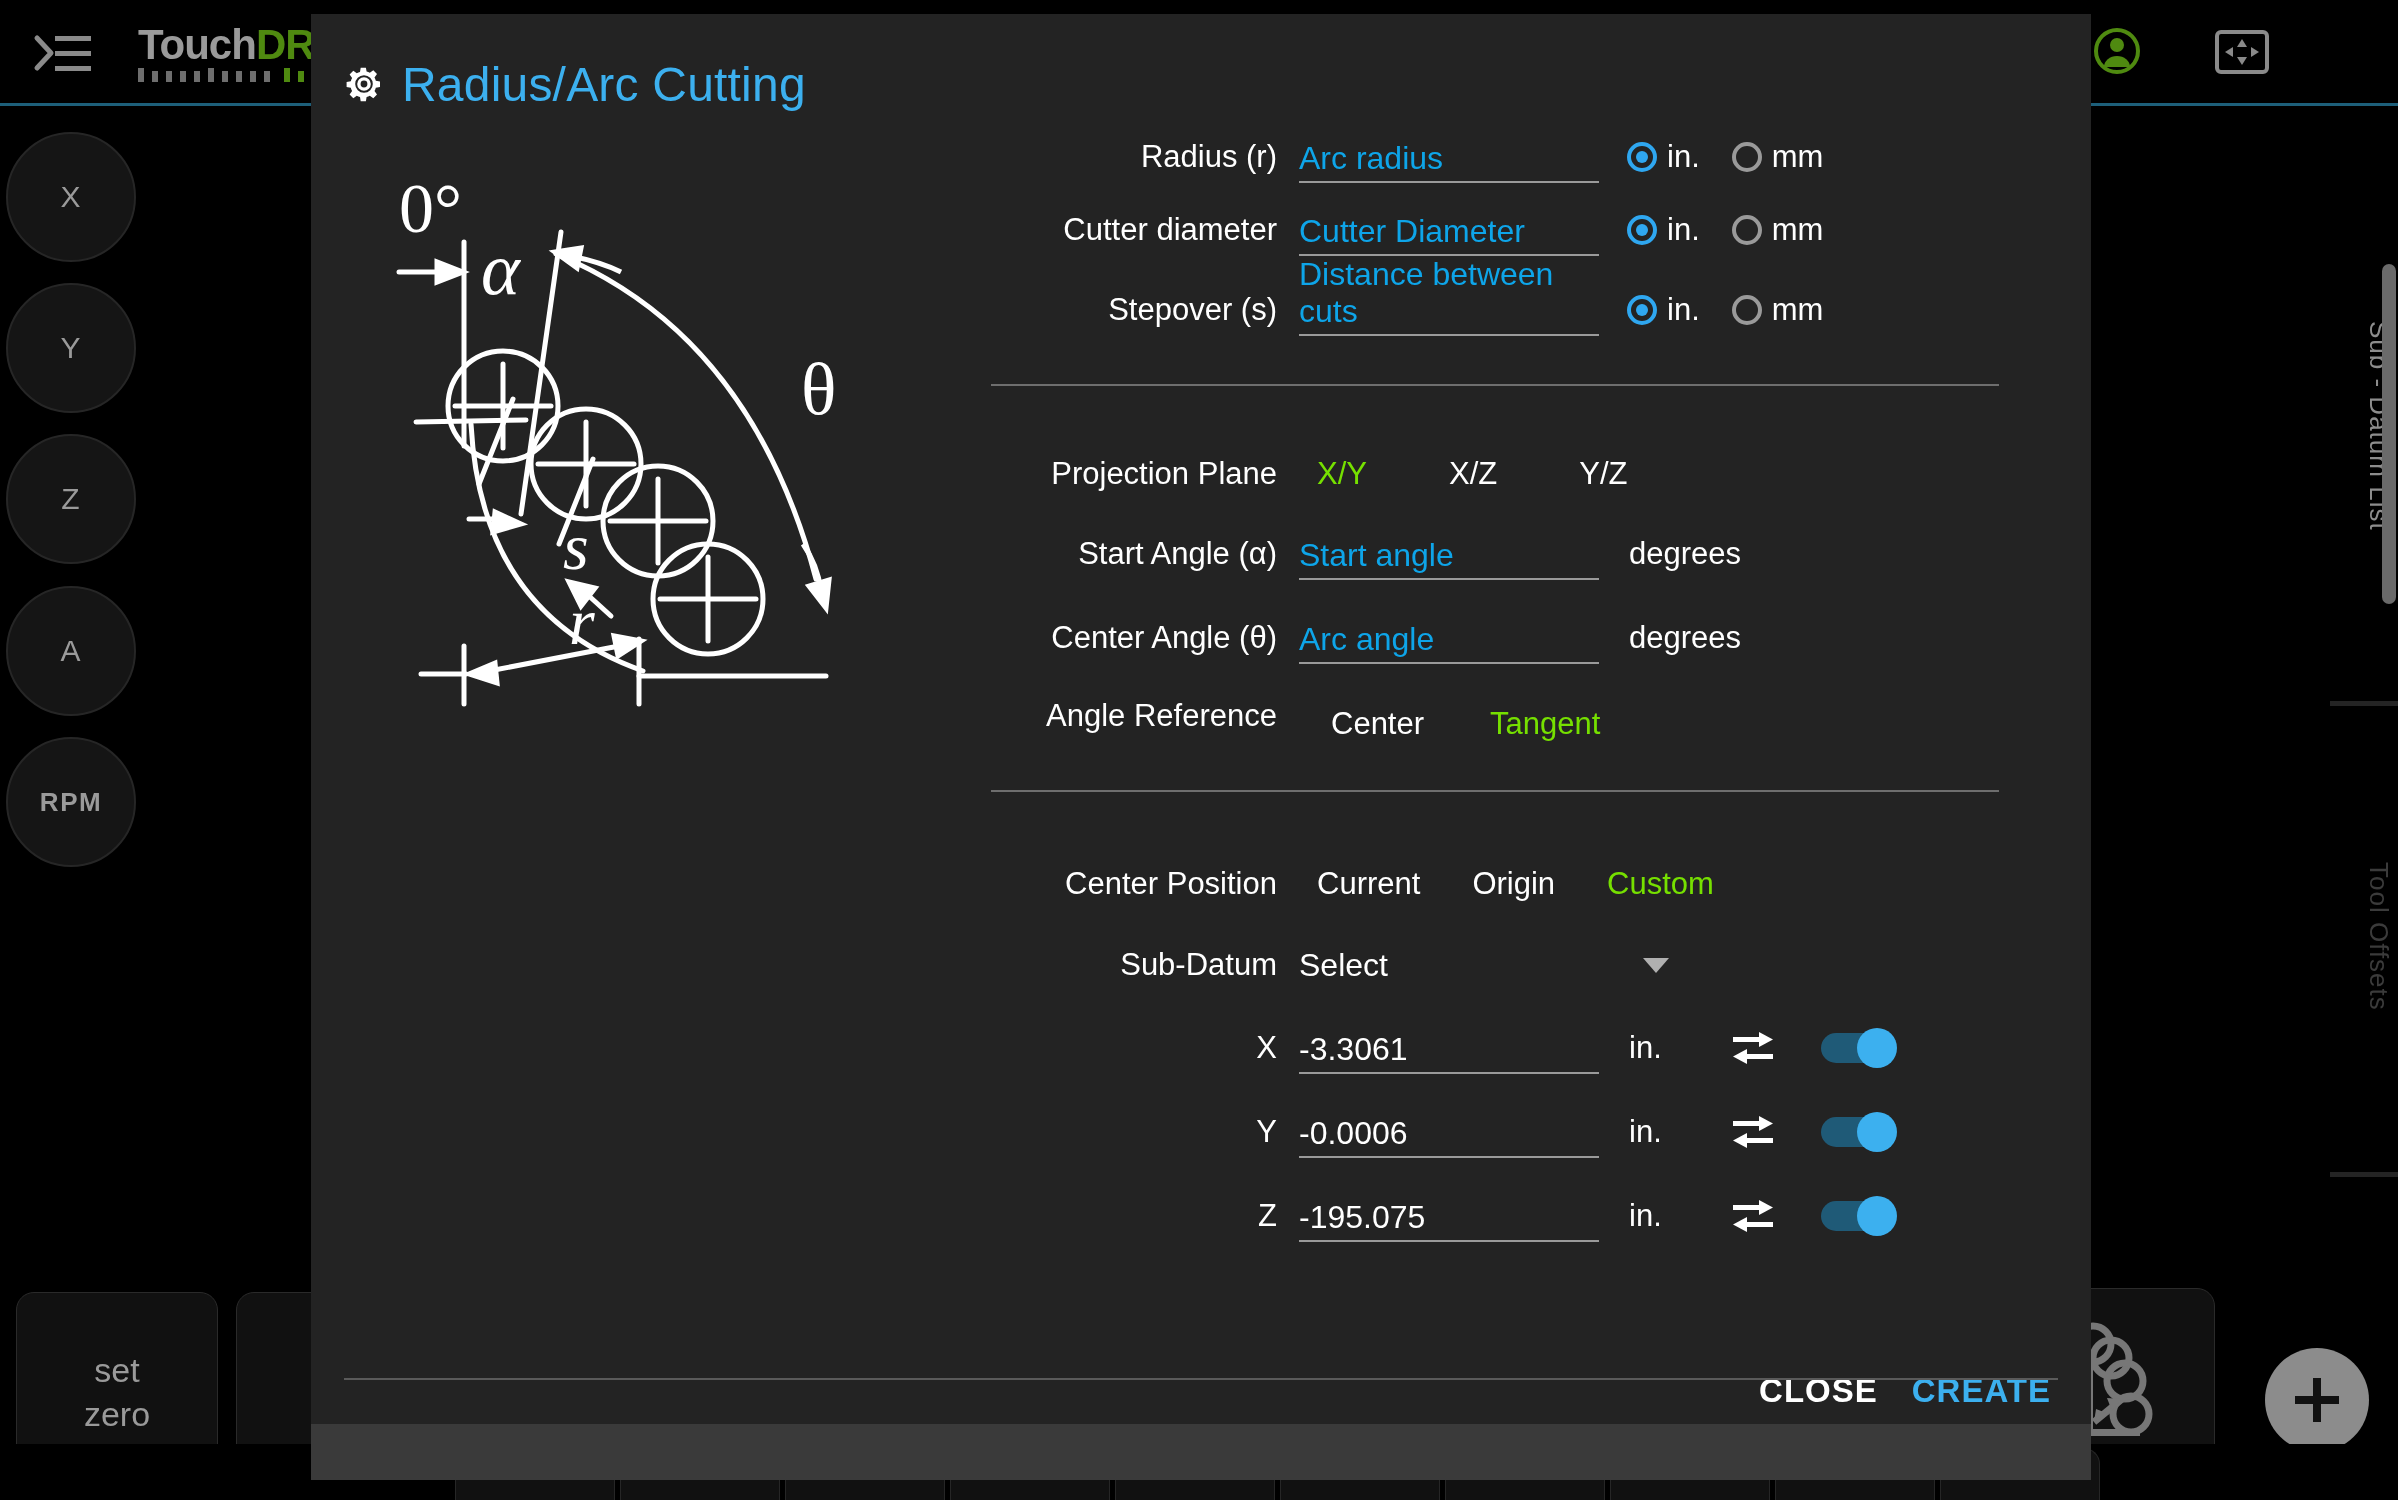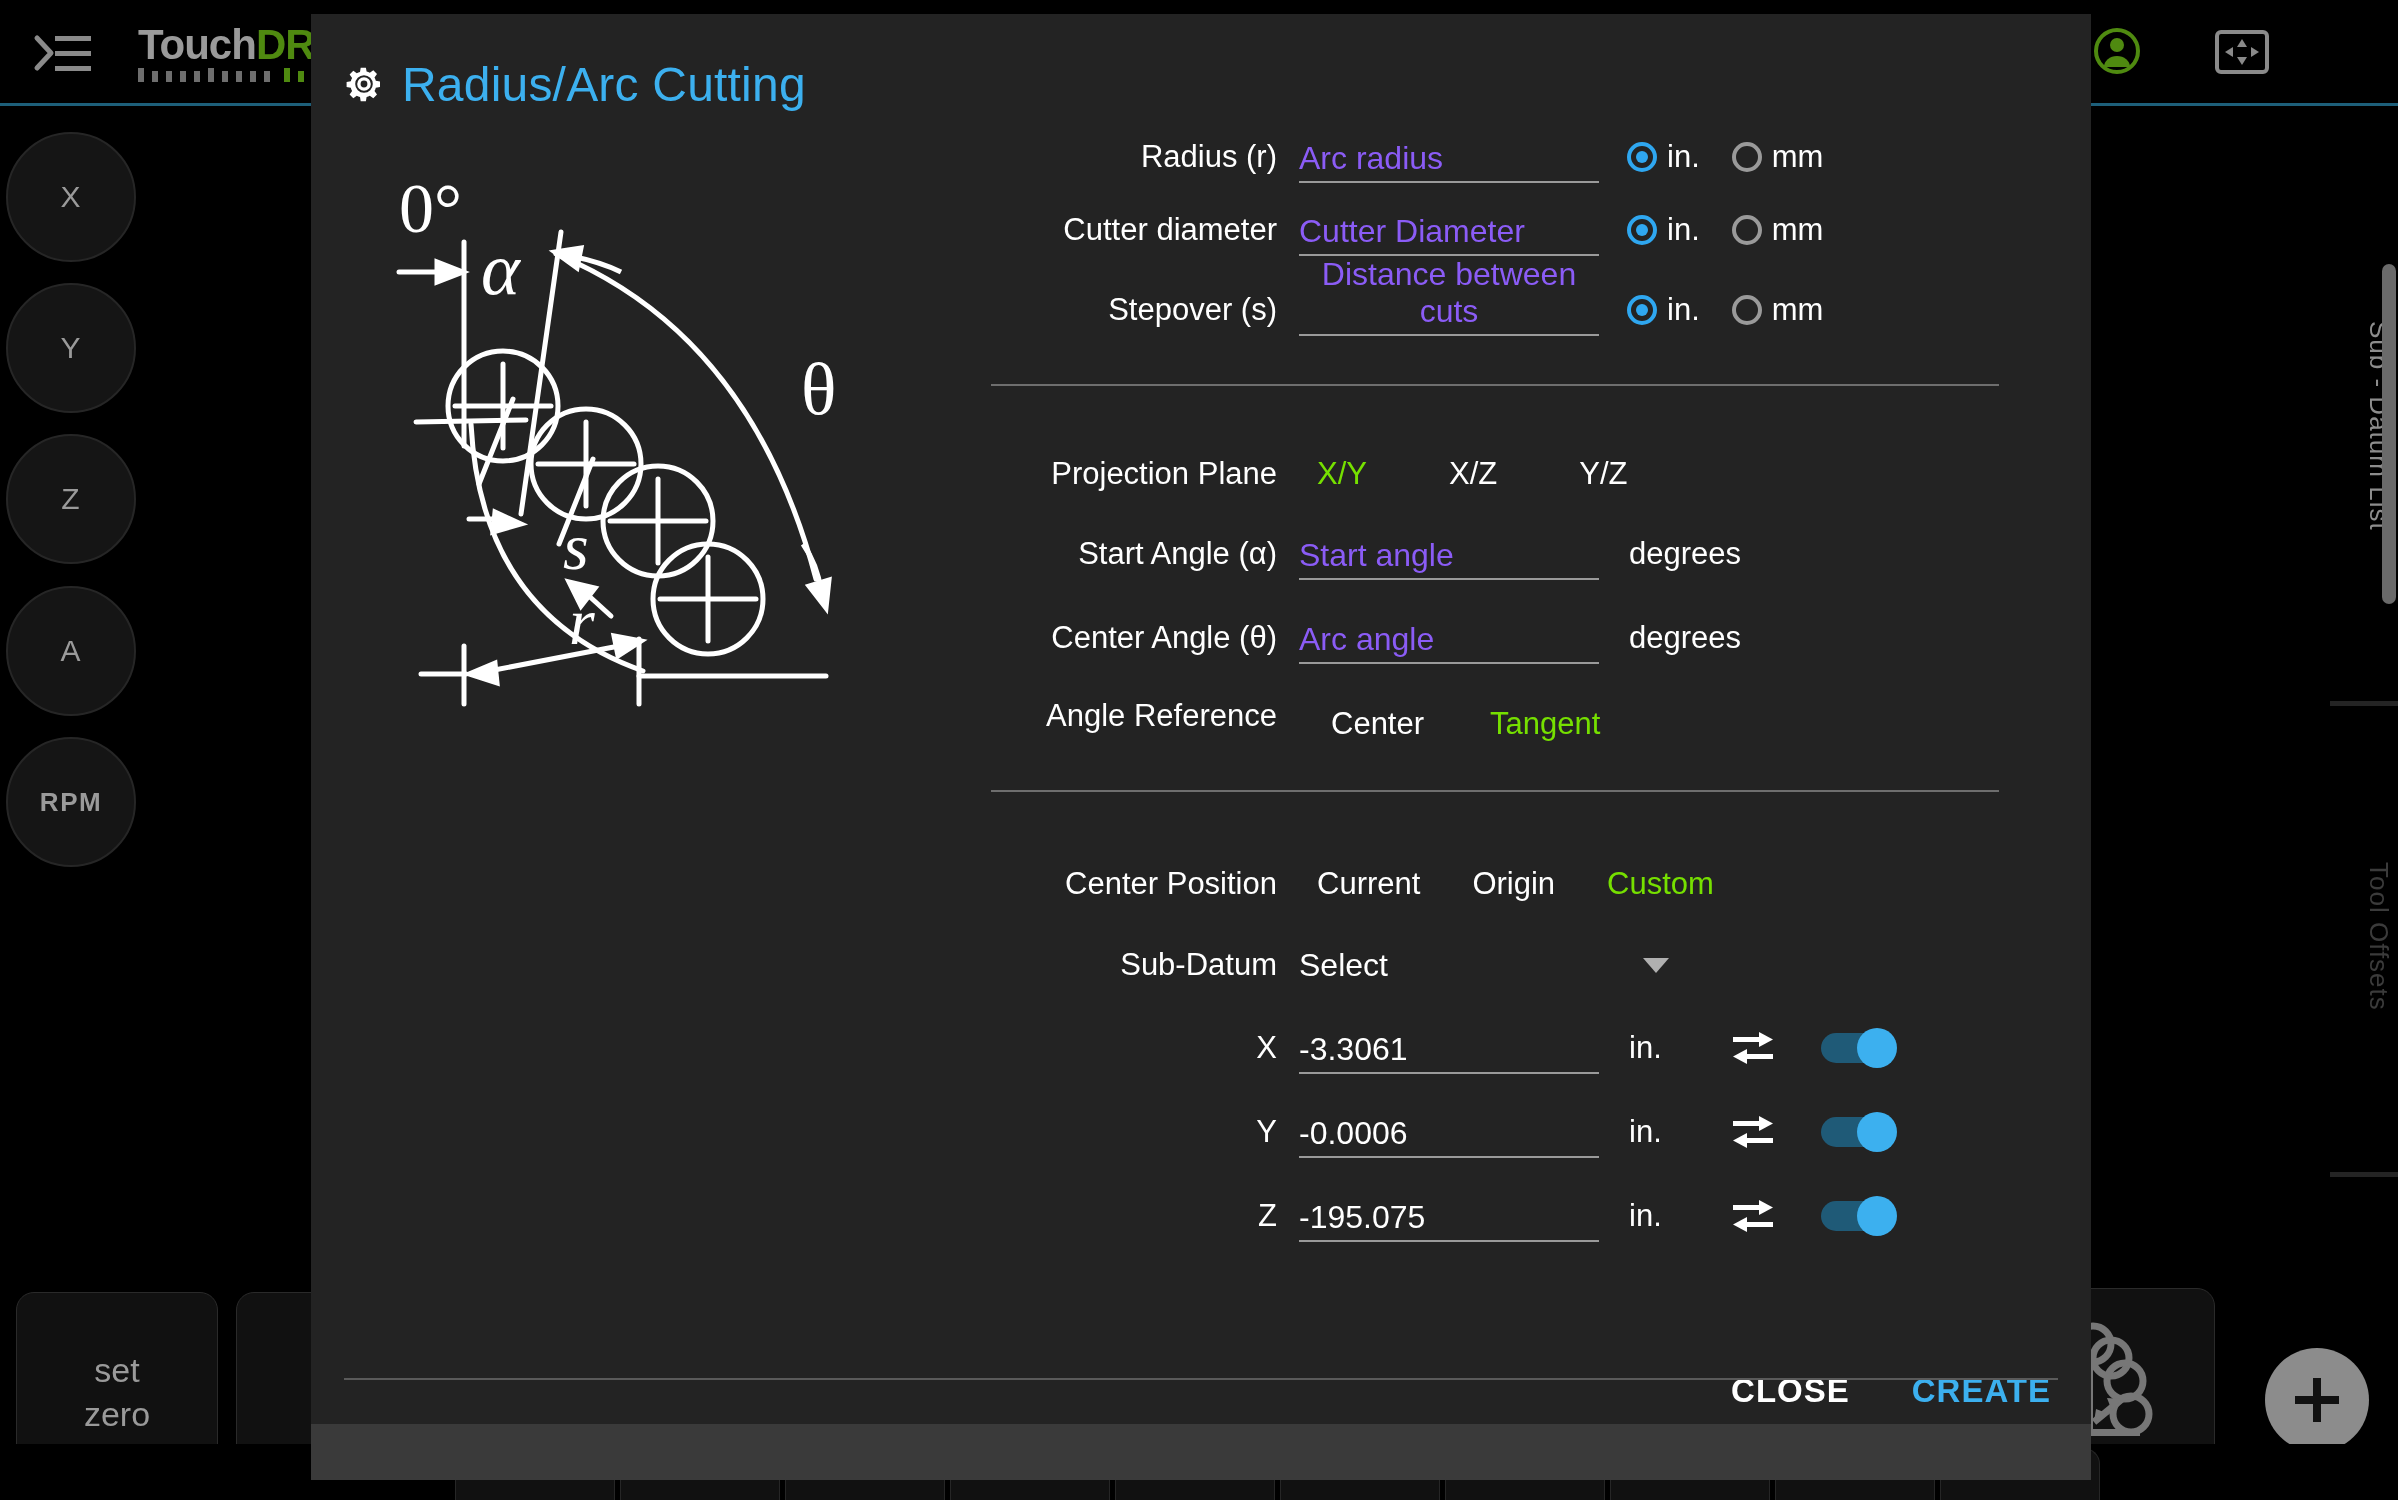--- a/index.html
+++ b/index.html
@@ -113,21 +113,21 @@
   .lbl {
     width: 260px; text-align: right; color: #ffffff; font-size: 31px;
     padding-right: 22px; white-space: nowrap; margin-left: 48px;
   }
   .field {
     position: relative; width: 300px; height: 52px;
     border-bottom: 2px solid #9a9a9a;
     display: flex; align-items: flex-end; padding-bottom: 4px;
   }
   .field .val { color: #ffffff; font-size: 32px; }
-  .field .ph  { color: #8b5cf6; font-size: 32px; text-align: center; }
+  .field .ph  { color: #0ea5e9; font-size: 32px; }
 
   .units { display: flex; align-items: center; gap: 10px; margin-left: 28px; }
   .radio {
     width: 30px; height: 30px; border-radius: 15px; border: 4px solid #9a9a9a;
     position: relative; flex: none;
   }
   .radio.on { border-color: #2fa7f0; }
   .radio.on::after {
     content: ""; position: absolute; left: 5px; top: 5px;
     width: 12px; height: 12px; border-radius: 6px; background: #2fa7f0;
@@ -157,21 +157,21 @@
   .sel-field {
     position: relative; width: 370px; height: 52px;
     display: flex; align-items: center; justify-content: space-between;
   }
   .sel-field .val { color: #fff; font-size: 32px; }
   .caret { width: 0; height: 0; border-left: 13px solid transparent;
            border-right: 13px solid transparent; border-top: 15px solid #b0b0b0; }
 
   .actions {
     position: absolute; right: 40px; bottom: 70px;
-    display: flex; align-items: flex-start; gap: 62px;
+    display: flex; align-items: flex-start; gap: 34px;
   }
   .act-close { color: #ffffff; font-size: 33px; font-weight: bold; letter-spacing: 1px; }
   .act-create { color: #3cb0ef; font-size: 33px; font-weight: bold; letter-spacing: 1px; }
 
   .dlg-footline {
     position: absolute; left: 33px; bottom: 100px; width: 1714px; height: 2px; background: #5a5a5a;
   }
   .dlg-footbar {
     position: absolute; left: 0; bottom: 0; width: 1780px; height: 56px; background: #3a3a3a;
   }

